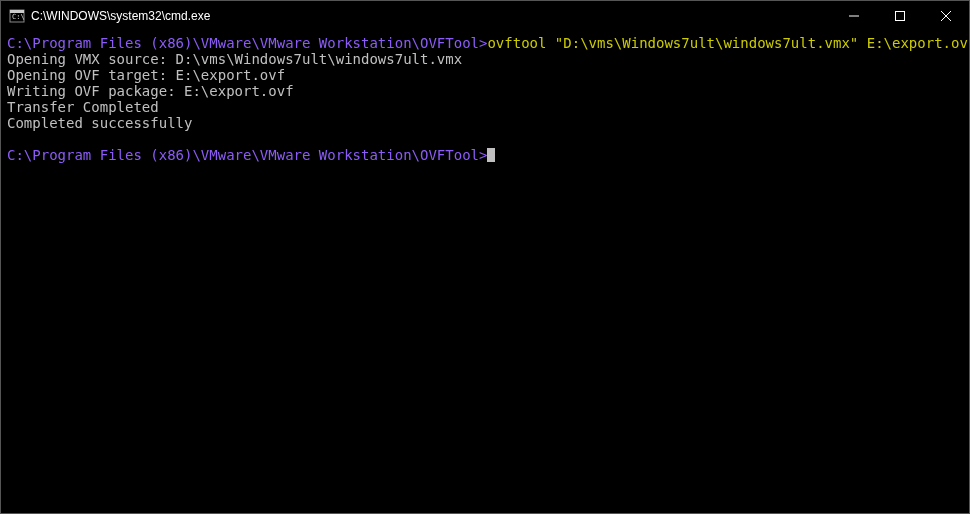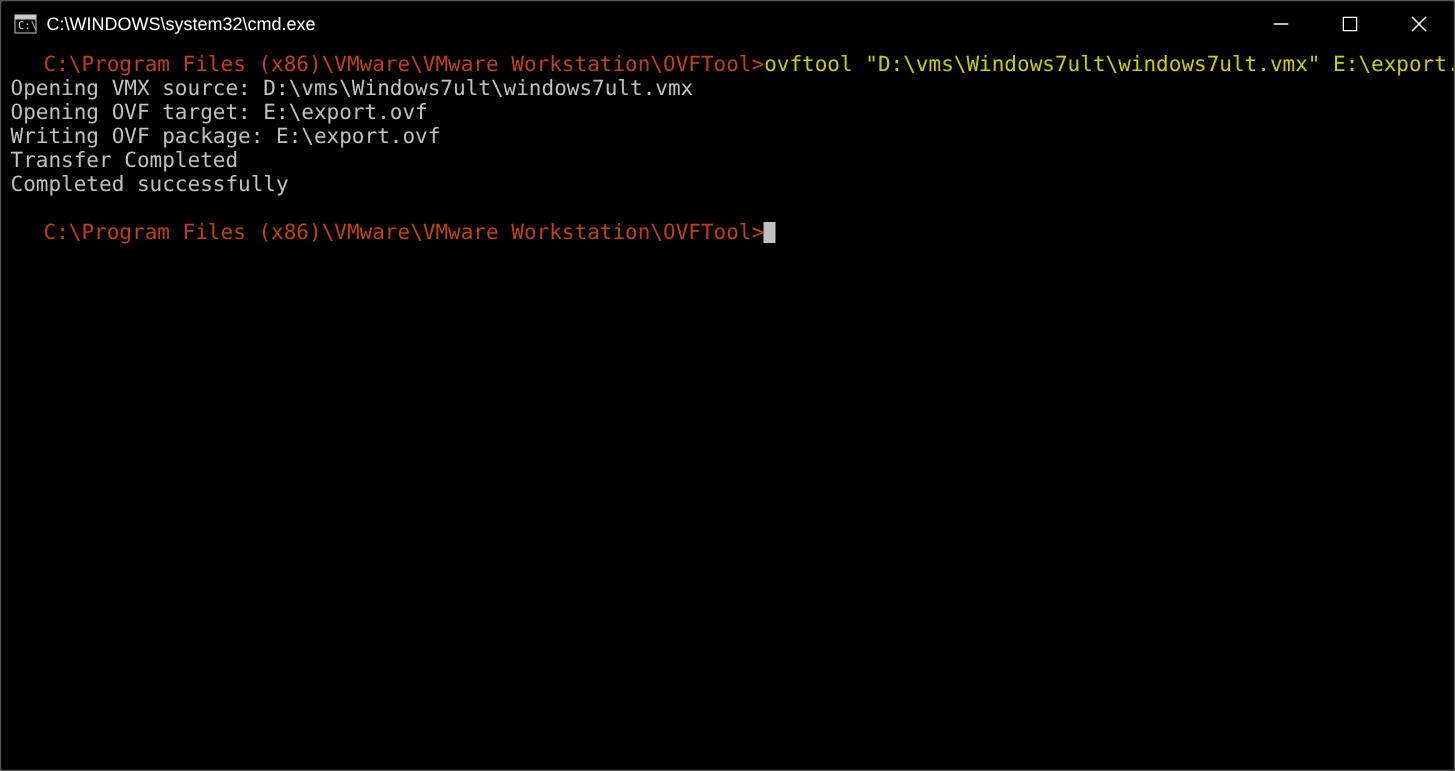--- a/index.html
+++ b/index.html
@@ -71,22 +71,21 @@
       line-height: 16px;
       color: #c0c0c0;
       white-space: pre;
       overflow: hidden;
       font-family: Consolas, 'Lucida Console', monospace;
     }
     .line {
       display: block;
     }
     .prompt {
-      color: #c2410c;
-      margin-left: 22px;
+      color: #8b5cf6;
     }
     .command {
       color: #cccc00;
     }
     .cursor {
       display: inline-block;
       width: 8px;
       height: 14px;
       background: #c0c0c0;
       vertical-align: text-bottom;

